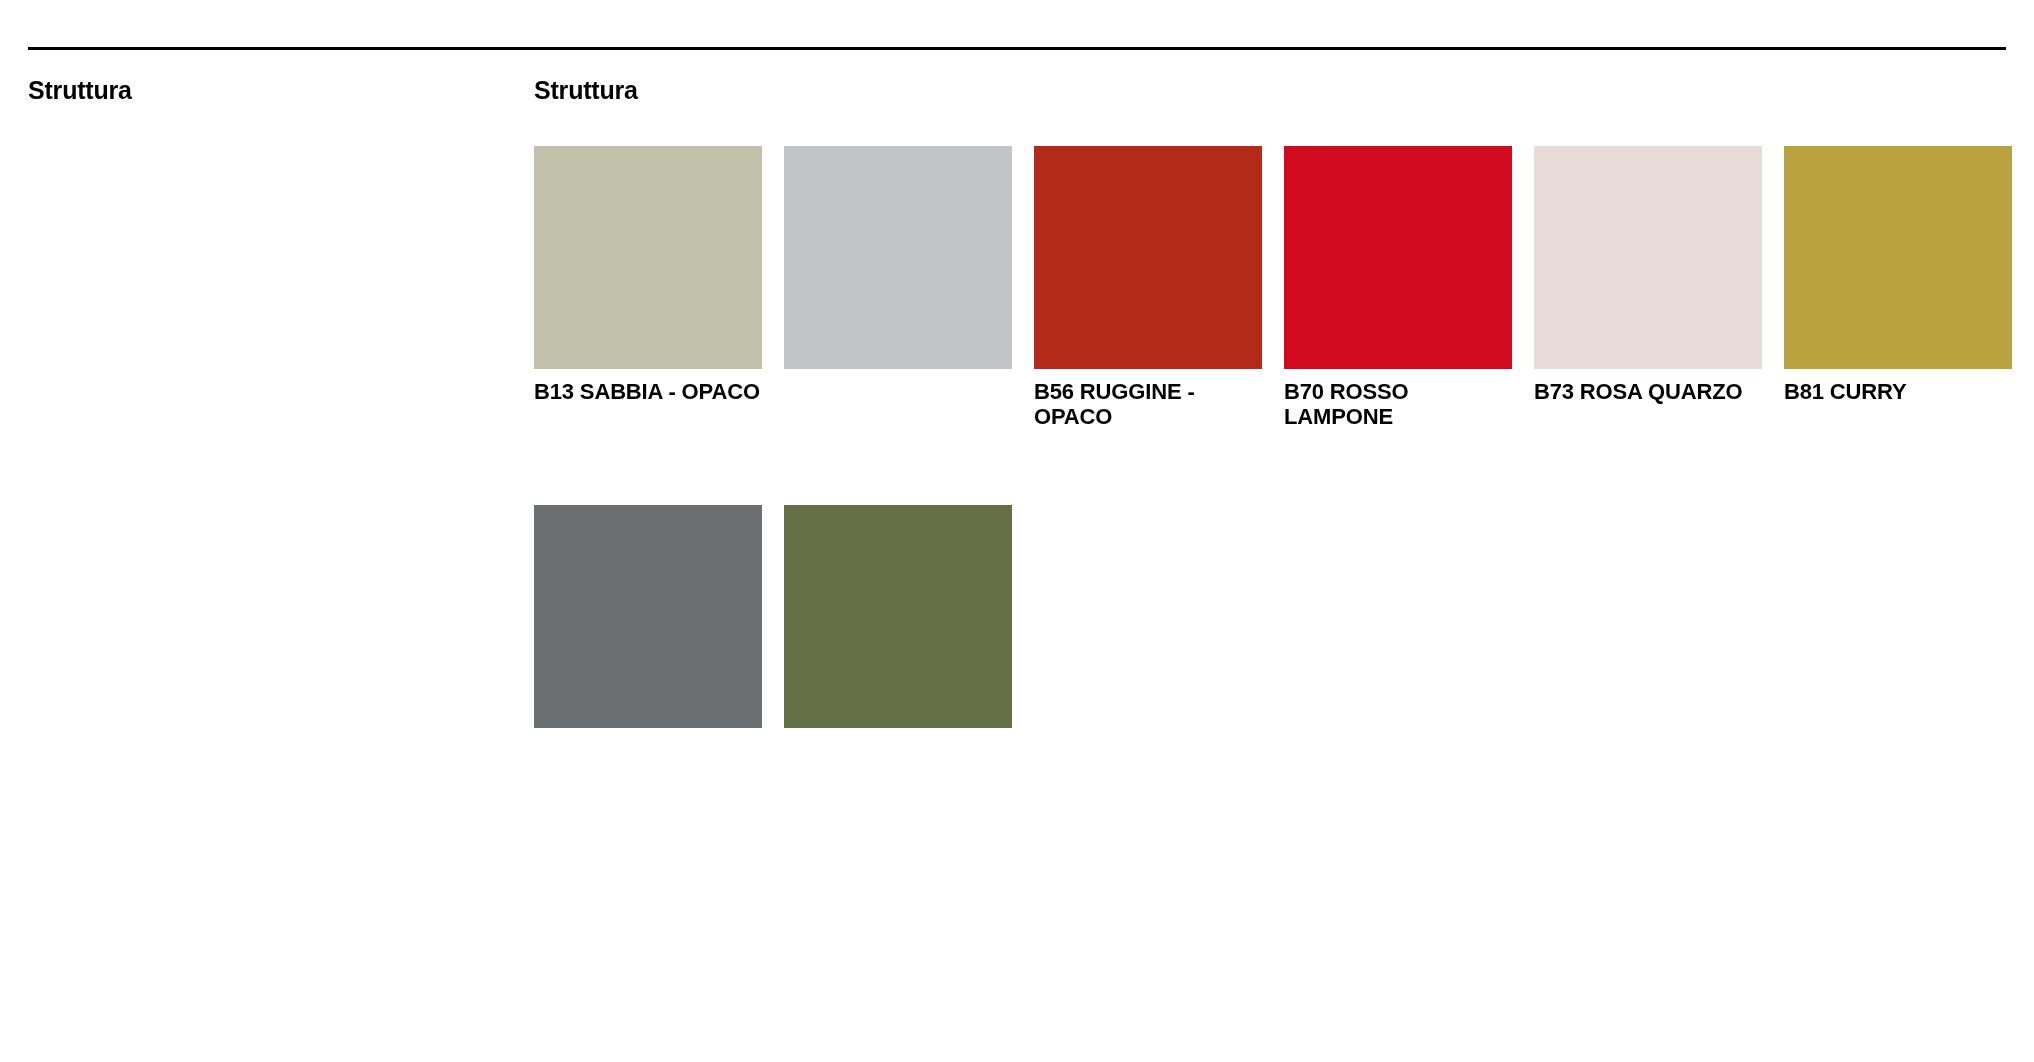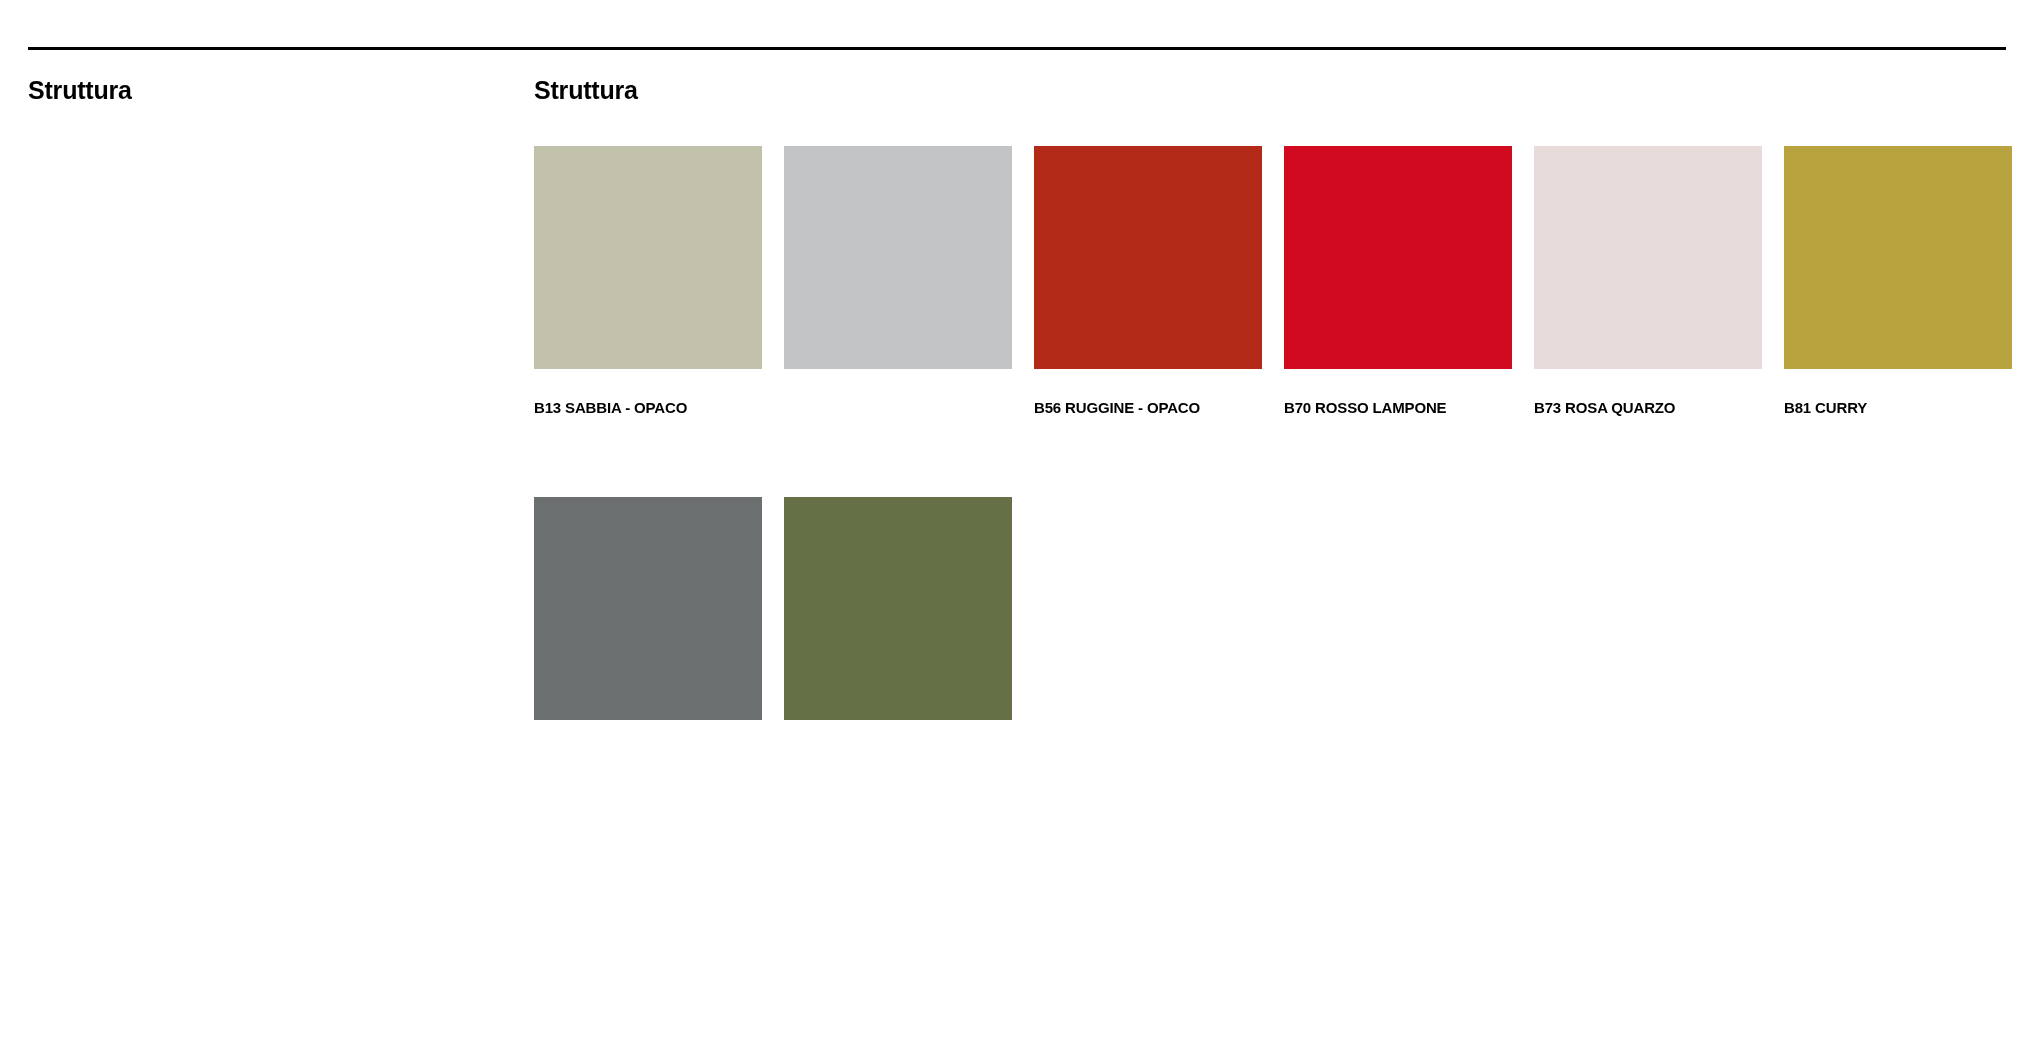--- a/index.html
+++ b/index.html
@@ -85,22 +85,22 @@
     height: 223px;
     display: block;
   }
   .swatch-chip.bordered {
     width: 226px;
     height: 221px;
     border: 1px solid #c8c8c8;
   }
 
   .swatch-label {
-    margin-top: 27px;
-    font-size: 15px;
+    margin-top: 11px;
+    font-size: 22px;
     font-weight: bold;
     line-height: 24.5px;
     letter-spacing: -0.15px;
     width: 228px;
     text-transform: uppercase;
   }
 </style>
 </head>
 <body>
 

